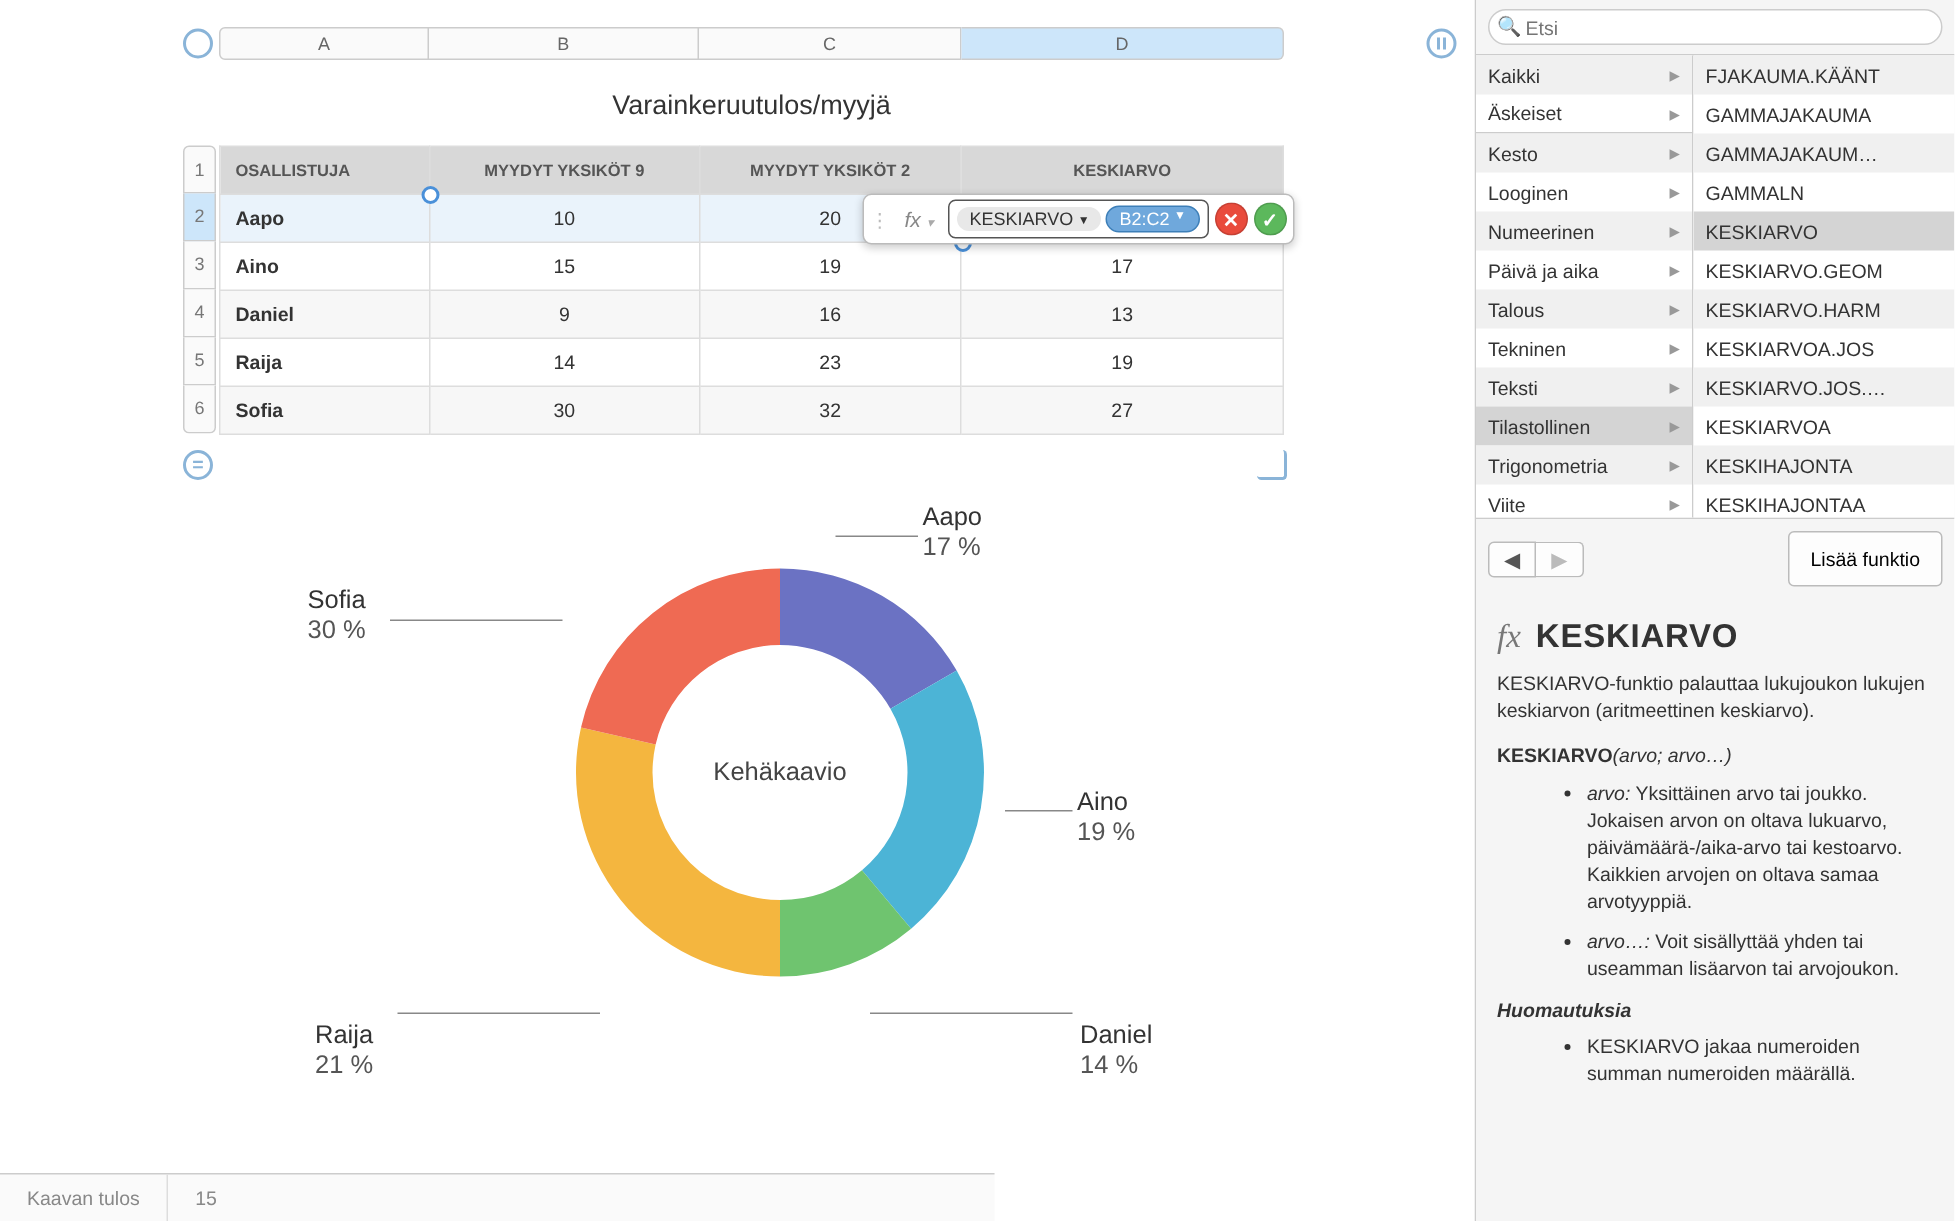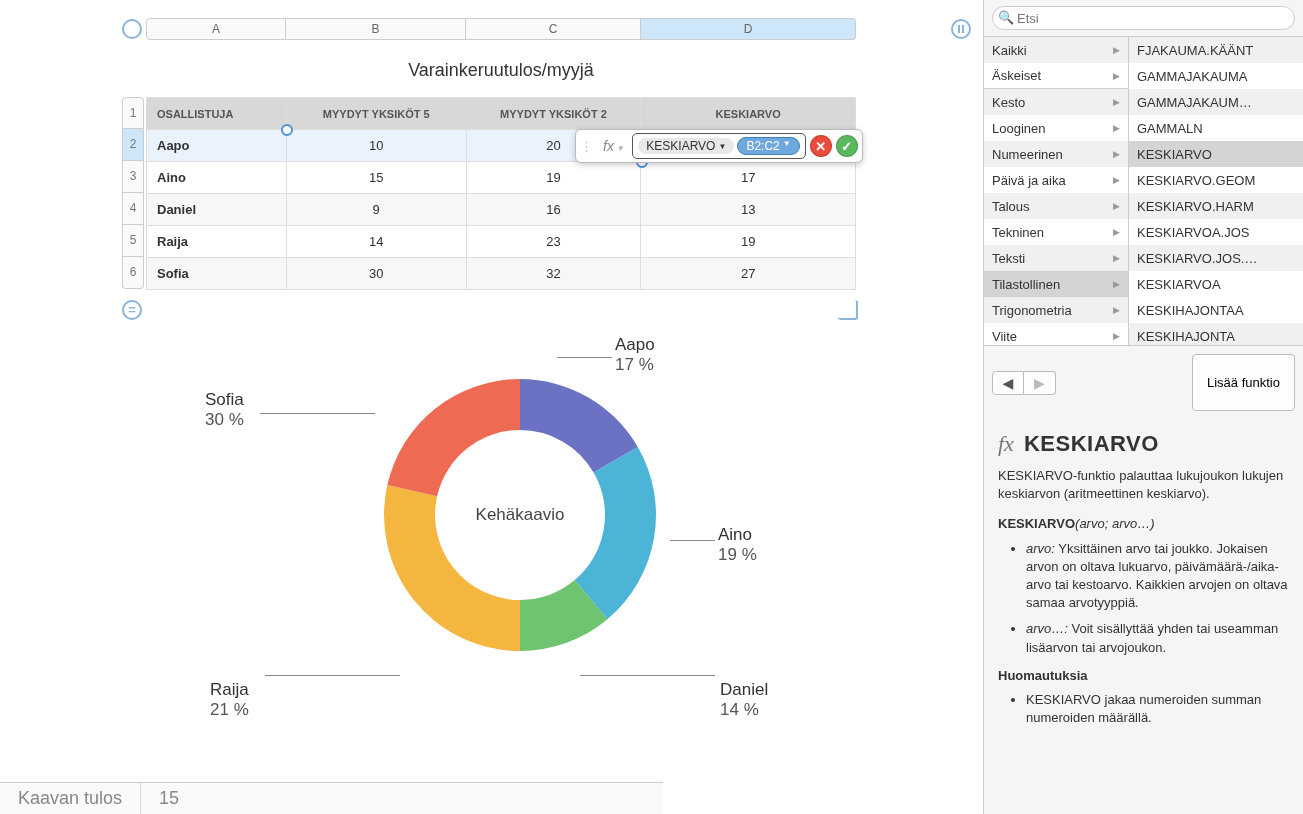--- a/index.html
+++ b/index.html
@@ -58,21 +58,21 @@
 
 .chart-wrap { position: absolute; top: 335px; left: 160px; width: 700px; height: 430px; }
 .donut { position: absolute; left: 190px; top: 10px; width: 340px; height: 340px; }
 .donut svg { width: 100%; height: 100%; }
 .donut-center { position: absolute; left: 50%; top: 50%; transform: translate(-50%, -50%); font-size: 17px; color: #444; }
 .chart-label { position: absolute; font-size: 17px; color: #333; line-height: 1.2; }
 .chart-label .pct { color: #555; }
 .leader { position: absolute; border-top: 1px solid #888; }
 
 
-.statusbar { position: absolute; bottom: 0; left: 0; right: 320px; height: 32px; border-top: 1px solid #ccc; display: flex; align-items: center; color: #888; font-size: 18px; background: #fafafa; }
+.statusbar { position: absolute; bottom: 0; left: 0; right: 320px; height: 32px; border-top: 1px solid #ccc; display: flex; align-items: center; color: #888; font-size: 13px; background: #fafafa; }
 .statusbar .label { padding: 0 18px; border-right: 1px solid #ddd; height: 100%; display: flex; align-items: center; }
 .statusbar .value { padding: 0 18px; }
 
 
 .search-wrap { padding: 6px 8px; }
 .search { width: 100%; height: 24px; border: 1px solid #ccc; border-radius: 12px; padding: 0 6px 0 24px; background: #fff; font-size: 13px; }
 .search-icon { position: absolute; margin-left: 6px; margin-top: 4px; color: #999; font-size: 13px; }
 .func-lists { display: flex; border-top: 1px solid #ccc; border-bottom: 1px solid #ccc; height: 310px; }
 .cat-list { width: 145px; border-right: 1px solid #ccc; overflow: hidden; background: #fff; }
 .fn-list { flex: 1; overflow: hidden; background: #fff; }
@@ -80,33 +80,33 @@
 .list-row.alt { background: #f0f0f0; }
 .list-row.selected { background: #d4d4d4; }
 .list-row .arrow { color: #999; font-size: 9px; }
 .list-row.hr { border-bottom: 1px solid #ccc; }
 
 .nav-row { display: flex; justify-content: space-between; padding: 8px; align-items: center; }
 .nav-btns { display: flex; }
 .nav-btn { width: 32px; height: 24px; border: 1px solid #bbb; background: #fdfdfd; display: flex; align-items: center; justify-content: center; font-size: 14px; color: #555; }
 .nav-btn:first-child { border-radius: 4px 0 0 4px; }
 .nav-btn:last-child { border-radius: 0 4px 4px 0; border-left: none; color: #bbb; }
-.insert-btn { border: 1px solid #bbb; background: #fdfdfd; border-radius: 4px; padding: 20px 14px; font-size: 13px; }
+.insert-btn { border: 1px solid #bbb; background: #fdfdfd; border-radius: 4px; padding: 10px 14px; font-size: 13px; }
 
 .help { padding: 12px 14px; font-size: 13px; color: #333; overflow: auto; flex: 1; }
 .help-title { display: flex; align-items: center; gap: 10px; margin-bottom: 10px; }
 .help-title .fx { font-style: italic; font-size: 22px; color: #777; font-family: Georgia, serif; }
 .help-title .name { font-size: 22px; font-weight: 700; letter-spacing: 0.5px; }
 .help p { margin-bottom: 12px; line-height: 1.4; }
 .help .sig { font-weight: 600; margin-bottom: 6px; }
 .help .sig .args { font-style: italic; font-weight: normal; }
 .help ul { list-style: disc; padding-left: 28px; margin-bottom: 10px; }
-.help li { margin-bottom: 8px; line-height: 1.4; }
+.help li { margin-bottom: 8px; line-height: 1.4; margin-left: 32px; }
 .help .it { font-style: italic; }
-.help .sub { font-weight: 600; margin-top: 4px; margin-bottom: 6px; }
+.help .sub { font-weight: 600; margin-top: 4px; margin-bottom: 6px; font-style: italic; }
 </style>
 </head>
 <body>
 
 <div class="main">
   <div class="canvas">
 
     <div class="circle-btn top-left"></div>
     <div class="pause-btn"></div>
 
@@ -132,21 +132,21 @@
     <table class="table">
       <colgroup>
           <col class="col-A">
           <col class="col-B">
           <col class="col-C">
           <col class="col-D">
         </colgroup>
       <tbody>
           <tr>
         <th>OSALLISTUJA</th>
-        <th class="center">MYYDYT YKSIKÖT 5</th>
+        <th class="center">MYYDYT YKSIKÖT 9</th>
         <th class="center">MYYDYT YKSIKÖT 2</th>
         <th class="center">KESKIARVO</th>
       </tr>
       <tr class="editing">
         <td class="name">Aapo</td>
         <td class="center">10</td>
         <td class="center">20</td>
         <td class="center"></td>
       </tr>
       <tr>
@@ -315,22 +315,22 @@
           <div class="list-row alt">FJAKAUMA.KÄÄNT</div>
           <div class="list-row">GAMMAJAKAUMA</div>
           <div class="list-row alt">GAMMAJAKAUM…</div>
           <div class="list-row">GAMMALN</div>
           <div class="list-row alt selected">KESKIARVO</div>
           <div class="list-row">KESKIARVO.GEOM</div>
           <div class="list-row alt">KESKIARVO.HARM</div>
           <div class="list-row">KESKIARVOA.JOS</div>
           <div class="list-row alt">KESKIARVO.JOS.…</div>
           <div class="list-row">KESKIARVOA</div>
+          <div class="list-row alt">KESKIHAJONTA</div>
           <div class="list-row">KESKIHAJONTAA</div>
-          <div class="list-row alt">KESKIHAJONTA</div>
         </div>
     </div>
 
     <div class="nav-row">
       <div class="nav-btns">
         <div class="nav-btn">◀</div>
         <div class="nav-btn">▶</div>
       </div>
       <button class="insert-btn">Lisää funktio</button>
     </div>

